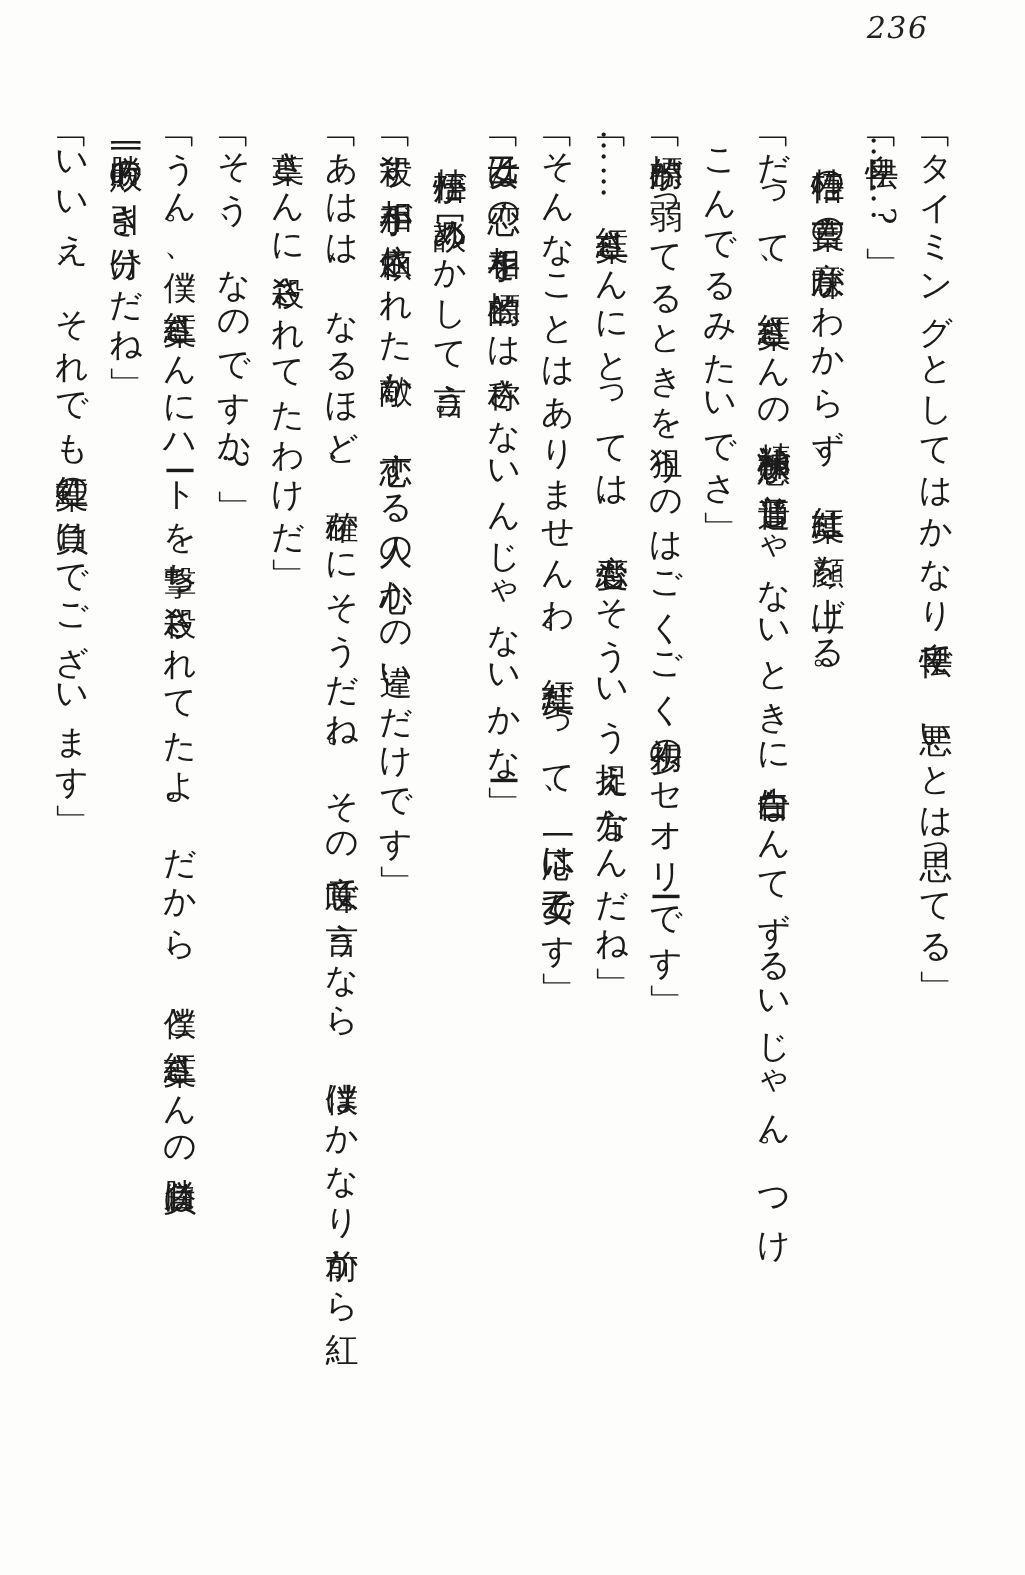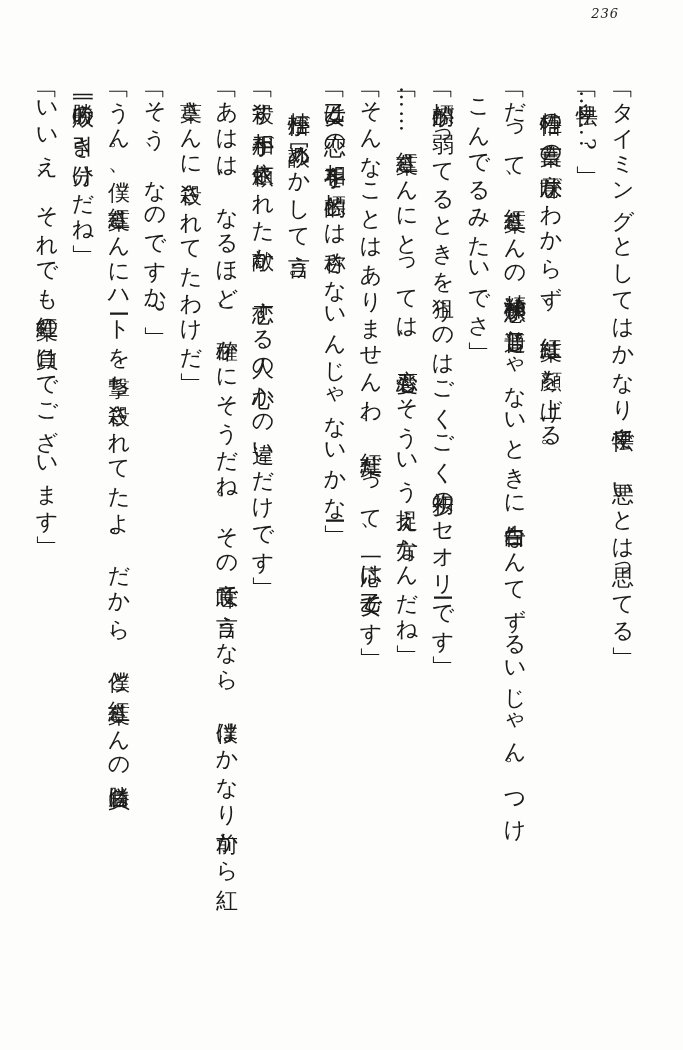--- a/index.html
+++ b/index.html
@@ -11,21 +11,21 @@
     height: 1050px;
     position: relative;
     overflow: hidden;
     background: #fdfdfb;
     font-family: "DejaVu Serif", "Liberation Serif", serif;
   }
   .page-number {
     position: absolute;
     top: 6px;
     right: 64px;
-    font-size: 13px;
+    font-size: 20px;
     font-style: italic;
     letter-spacing: 1px;
     color: #222222;
   }
   .text-container {
     position: absolute;
     top: 84px;
     right: 42px;
     height: 925px;
     writing-mode: vertical-rl;

